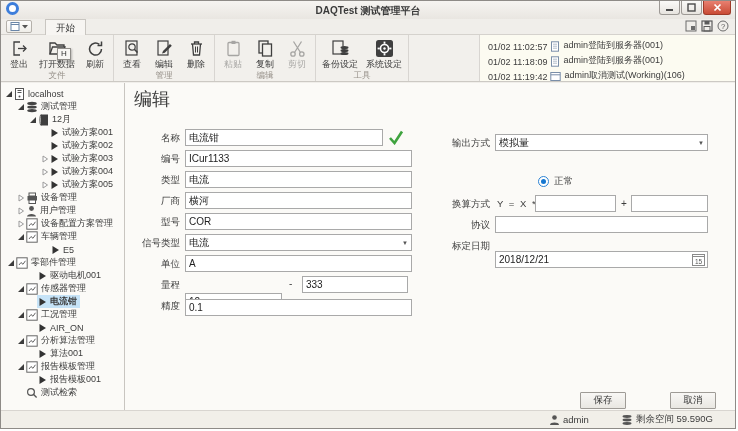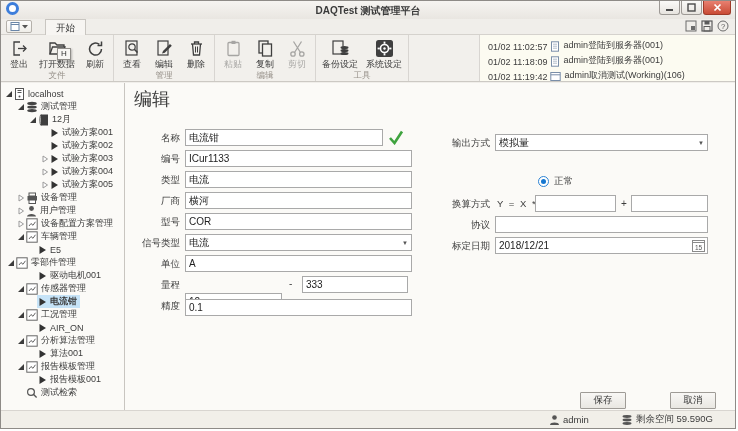--- a/index.html
+++ b/index.html
@@ -477,21 +477,21 @@
           <span class="titem">
             <span class="ic">
               <svg width="12" height="12">
                 <rect x="0.8" y="0.8" width="10.4" height="10.4" fill="#fff" stroke="#666"></rect>
                 <path d="M3 8l2-2.5 2 1.8 2.4-3.5" fill="none" stroke="#666"></path>
               </svg>
             </span>
             <span>车辆管理</span>
           </span>
         </div>
-        <div class="trow" style="padding-left: 27px;">
+        <div class="trow" style="padding-left: 40px;">
           <span class="tglyph"></span>
           <span class="titem">
             <span class="ic">
               <svg width="9" height="10">
                 <polygon points="1.5,1 8,5 1.5,9" fill="#333"></polygon>
               </svg>
             </span>
             <span>E5</span>
           </span>
         </div>
@@ -693,21 +693,21 @@
       <span class="flabel" style="left:305px; top:112px;">换算方式</span>
       <span class="expr" style="left:372px; top:112px;">Y = X *</span>
       <input class="fin" style="left: 410px; top: 112px; width: 81px;" value="">
       <span class="plus" style="left:496px; top:112px;">+</span>
       <input class="fin" style="left: 506px; top: 112px; width: 77px;" value="">
 
       <span class="flabel" style="left:305px; top:133px;">协议</span>
       <input class="fin" style="left: 370px; top: 133px; width: 213px;" value="">
 
       <span class="flabel" style="left:305px; top:154px;">标定日期</span>
-      <div class="datefield" style="left:370px; top:154px; width:213px;">
+      <div class="datefield" style="left:370px; top:168px; width:213px;">
         <span>2018/12/21</span>
         <span class="ic calicon">
           <svg width="13" height="13">
               <rect x="0.5" y="1.5" width="12" height="11" fill="#fff" stroke="#8A8A8A"></rect>
               <path d="M0.5 3.5h12" stroke="#8A8A8A"></path>
               <text x="6.5" y="11" text-anchor="middle" font-size="6.5" fill="#555">15</text>
             </svg>
         </span>
       </div>
 

